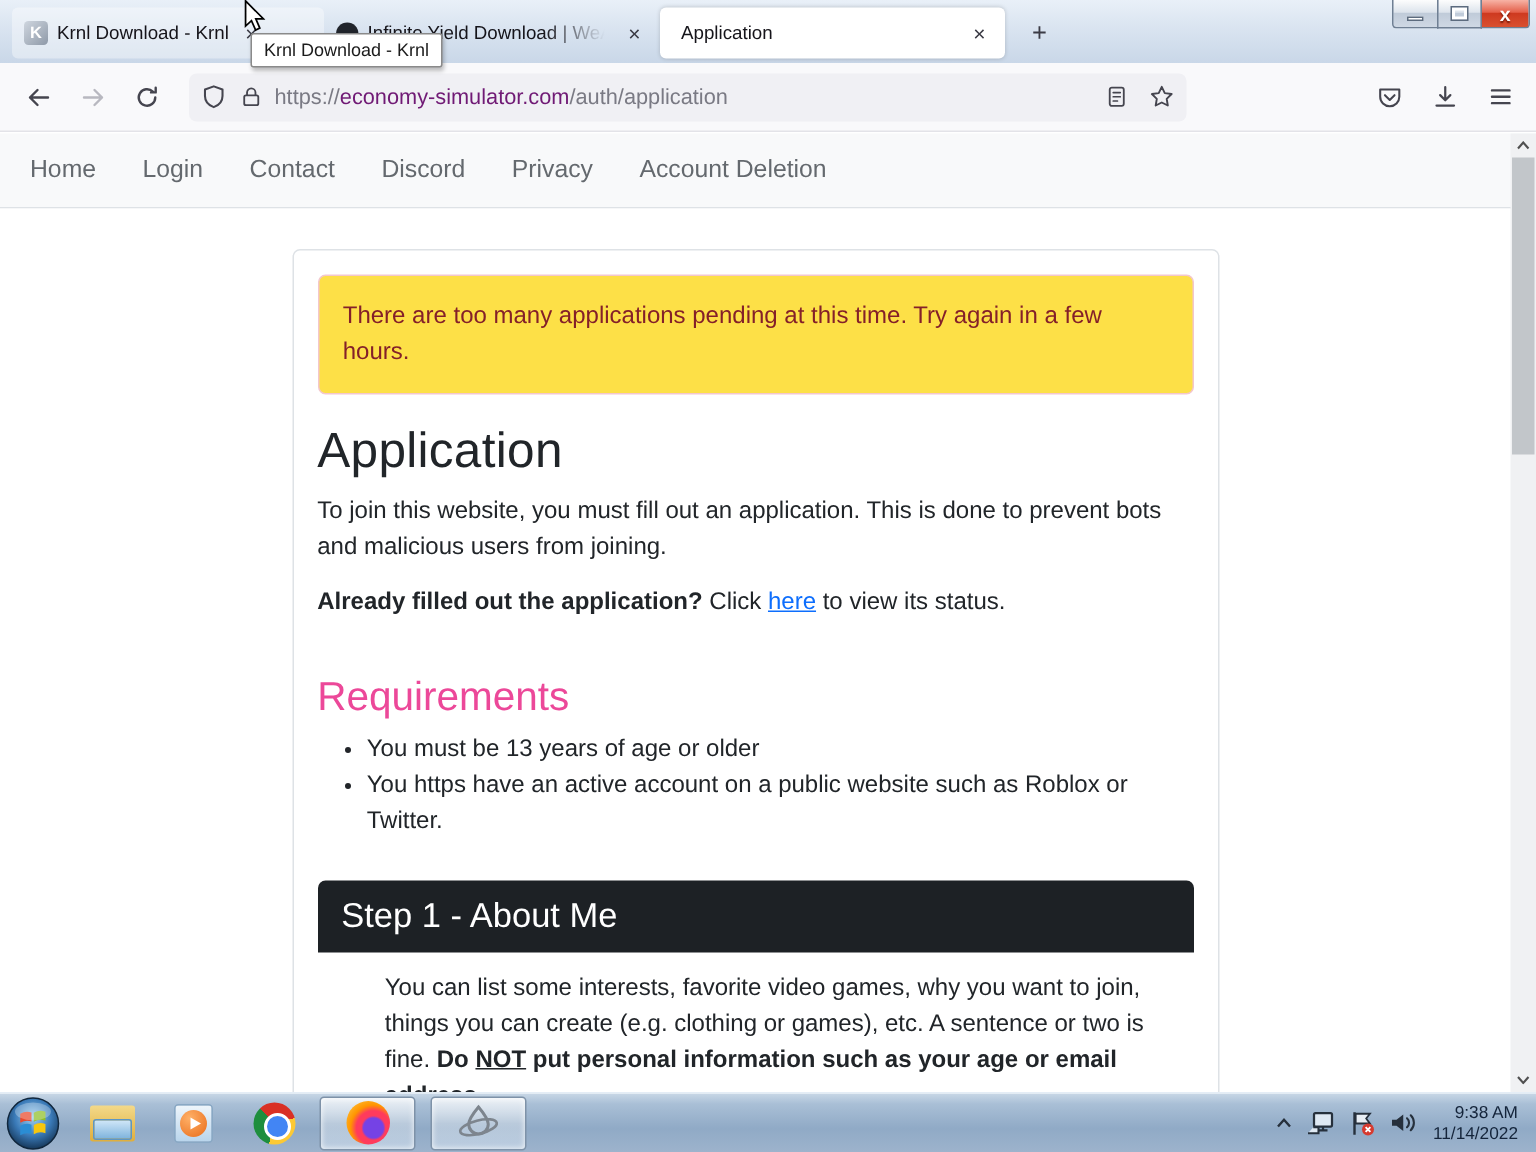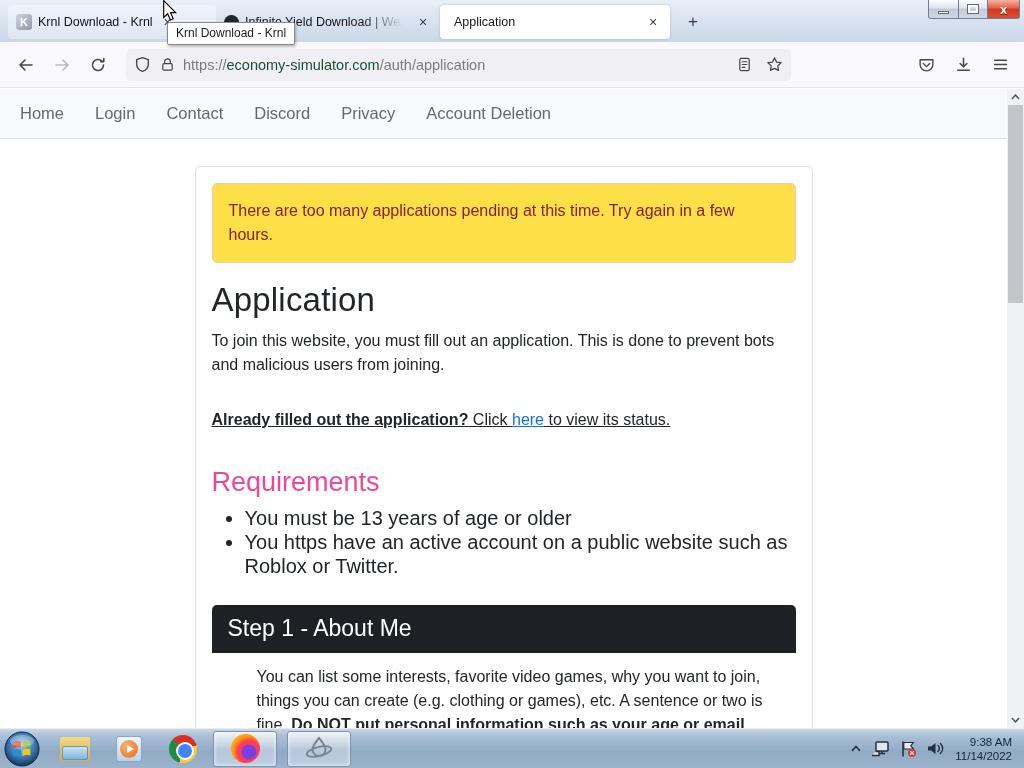--- a/index.html
+++ b/index.html
@@ -46,39 +46,39 @@
 
   
   .toolbar { position:absolute; left:0; top:42px; width:1024px; height:46px; background:#f9f9fb;
     display:flex; align-items:center; border-bottom:1px solid #e3e3e8; }
   .tb-btn { width:32px; height:32px; border-radius:4px; display:flex; align-items:center; justify-content:center; flex:0 0 auto; }
   .tb-btn svg { display:block; }
   .stroke-dark { stroke:#45454f; } .stroke-dim { stroke:#b8b8c0; }
   .urlbar { height:32px; flex:0 0 665px; margin-left:12px; background:#f0f0f4; border-radius:5px;
     display:flex; align-items:center; padding:0 8px; }
   .url-text { font-size:14.5px; margin-left:8px; flex:1; white-space:nowrap; overflow:hidden; }
-  .url-dim { color:#7a7a84; } .url-domain { color:#14532d; }
+  .url-dim { color:#7a7a84; } .url-domain { color:#701a75; }
   .right-icons { display:flex; margin-left:auto; margin-right:8px; }
 
   
   .site-nav { position:absolute; left:0; top:89px; width:1024px; height:50px; background:#f8f9fa;
     border-bottom:1px solid #dee2e6; display:flex; align-items:center; padding-left:12px; }
   .site-nav a { font-size:16.5px; color:#64696e; text-decoration:none; padding:8px 8px; margin-right:15px; white-space:nowrap; }
 
   .content { position:absolute; left:0; top:139px; width:1007px; height:589px; background:#fff; overflow:hidden; }
   .card { margin:27px auto 0; width:618px; border:1px solid #dee2e6; border-radius:5px; padding:16px; }
   .alert { background:#fde047; border:1px solid #f3c7cd; color:#842029; border-radius:5px;
     padding:15px 16px; font-size:16px; line-height:24px; }
   h1.page-title { font-size:33px; font-weight:500; color:#212529; margin-top:18px; letter-spacing:.2px; }
   .para { font-size:16px; line-height:24px; color:#212529; margin-top:10px; }
-  .status-line { margin-top:31px;text-decoration:underline; }
+  .status-line { margin-top:13px; }
   .status-line a { color:#0d6efd; }
   h2.req-title { font-size:27px; font-weight:500; color:#ec4899; margin-top:35px; }
   ul.req-list { margin:8px 0 0 33px; }
-  ul.req-list li { font-size:20px; line-height:24px; color:#212529; }
+  ul.req-list li { font-size:16px; line-height:24px; color:#212529; }
   .step-header { margin-top:27px; background:#1d2125; color:#fff; border-radius:5px 5px 0 0;
     font-size:23px; padding:10px 16px 11px; }
   .step-body { margin-top:12px; padding:0 8px;margin-left:37px; }
 
   
   .scrollbar { position:absolute; right:0; top:89px; width:17px; height:639px; background:#f0f1f3; }
   .sb-arrow { height:16px; display:flex; align-items:center; justify-content:center; }
   .sb-thumb { position:absolute; left:1px; top:16px; width:15px; height:198px; background:#c2c6ca; }
   .sb-arrow.down { position:absolute; bottom:0; left:0; width:17px; }
 

